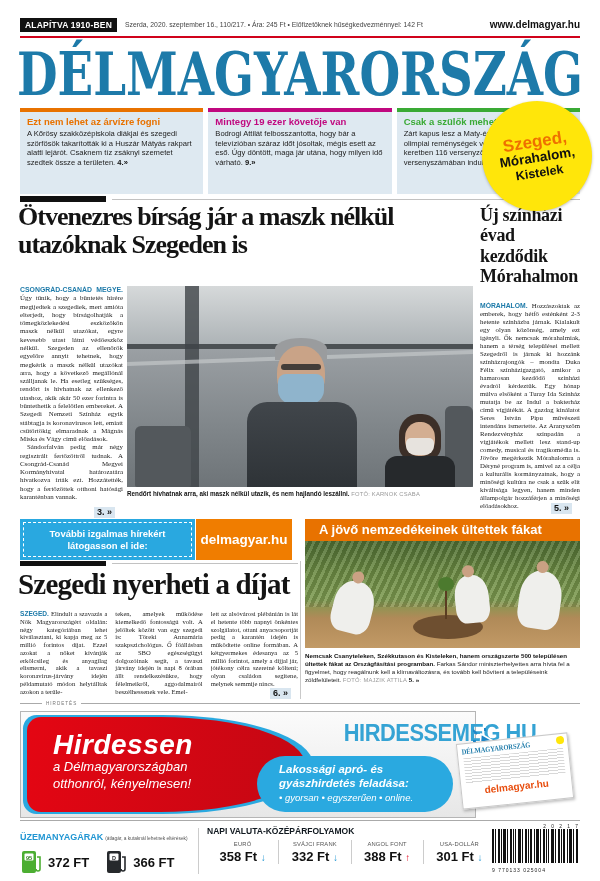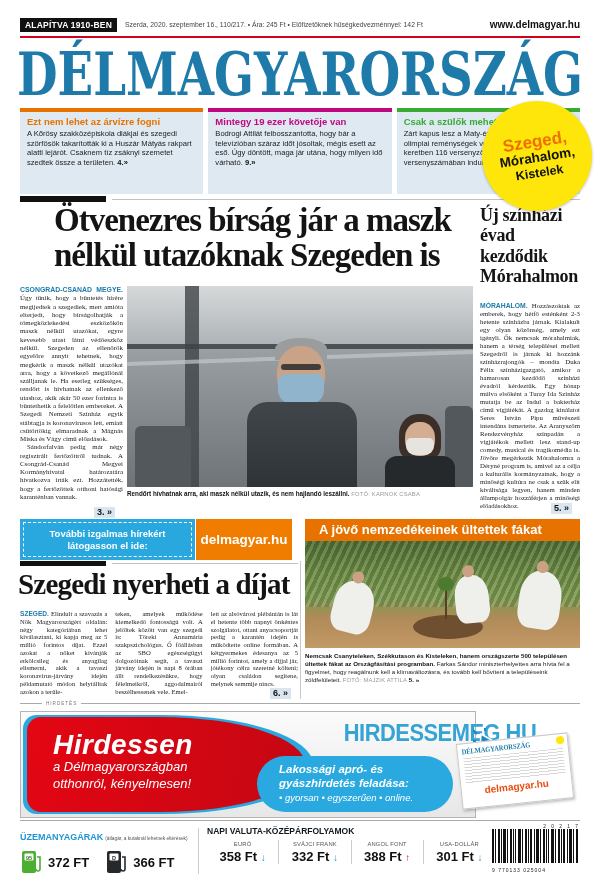--- a/index.html
+++ b/index.html
@@ -33,21 +33,21 @@
   .badge .b1{font-size:17px;font-weight:800;color:#ef7000;line-height:1;}
   .badge .b2{font-size:13.5px;font-weight:800;color:#111;line-height:1.25;}
   .badge .b3{font-size:12.5px;font-weight:800;color:#111;line-height:1;}
 
   
   .blackbar{height:6px;background:#111;}
   .hairline{height:1px;background:#c2c2c2;}
 
   
   .headline-main{left:18px;top:203px;width:468px;font-family:"Liberation Serif",serif;font-weight:700;
-                 font-size:33px;line-height:1.07;letter-spacing:-1px;color:#141414;margin-left:36px;}
+                 font-size:26px;line-height:1.07;letter-spacing:-1px;color:#141414;}
   .kicker{font-weight:bold;color:#1d7aa9;font-family:"Liberation Sans",sans-serif;}
   .bodytext{font-family:"Liberation Serif",serif;color:#1c1c1c;text-align:justify;}
   .leftcol{left:20px;top:286px;width:103px;max-height:228px;overflow:hidden;font-size:6.9px;line-height:1.2;}
   .leftcol p{margin:0;}
   .leftcol p+p{text-indent:7px;}
   .pagebox{background:#d9e6f0;font-weight:800;font-size:9px;color:#111;padding:1px 3px;line-height:1;}
 
   
   .photo-bus{left:127px;top:286px;width:346px;height:201px;overflow:hidden;
              background:linear-gradient(180deg,#b7babd 0%,#989da1 35%,#80868a 70%,#6e7478 100%);}

